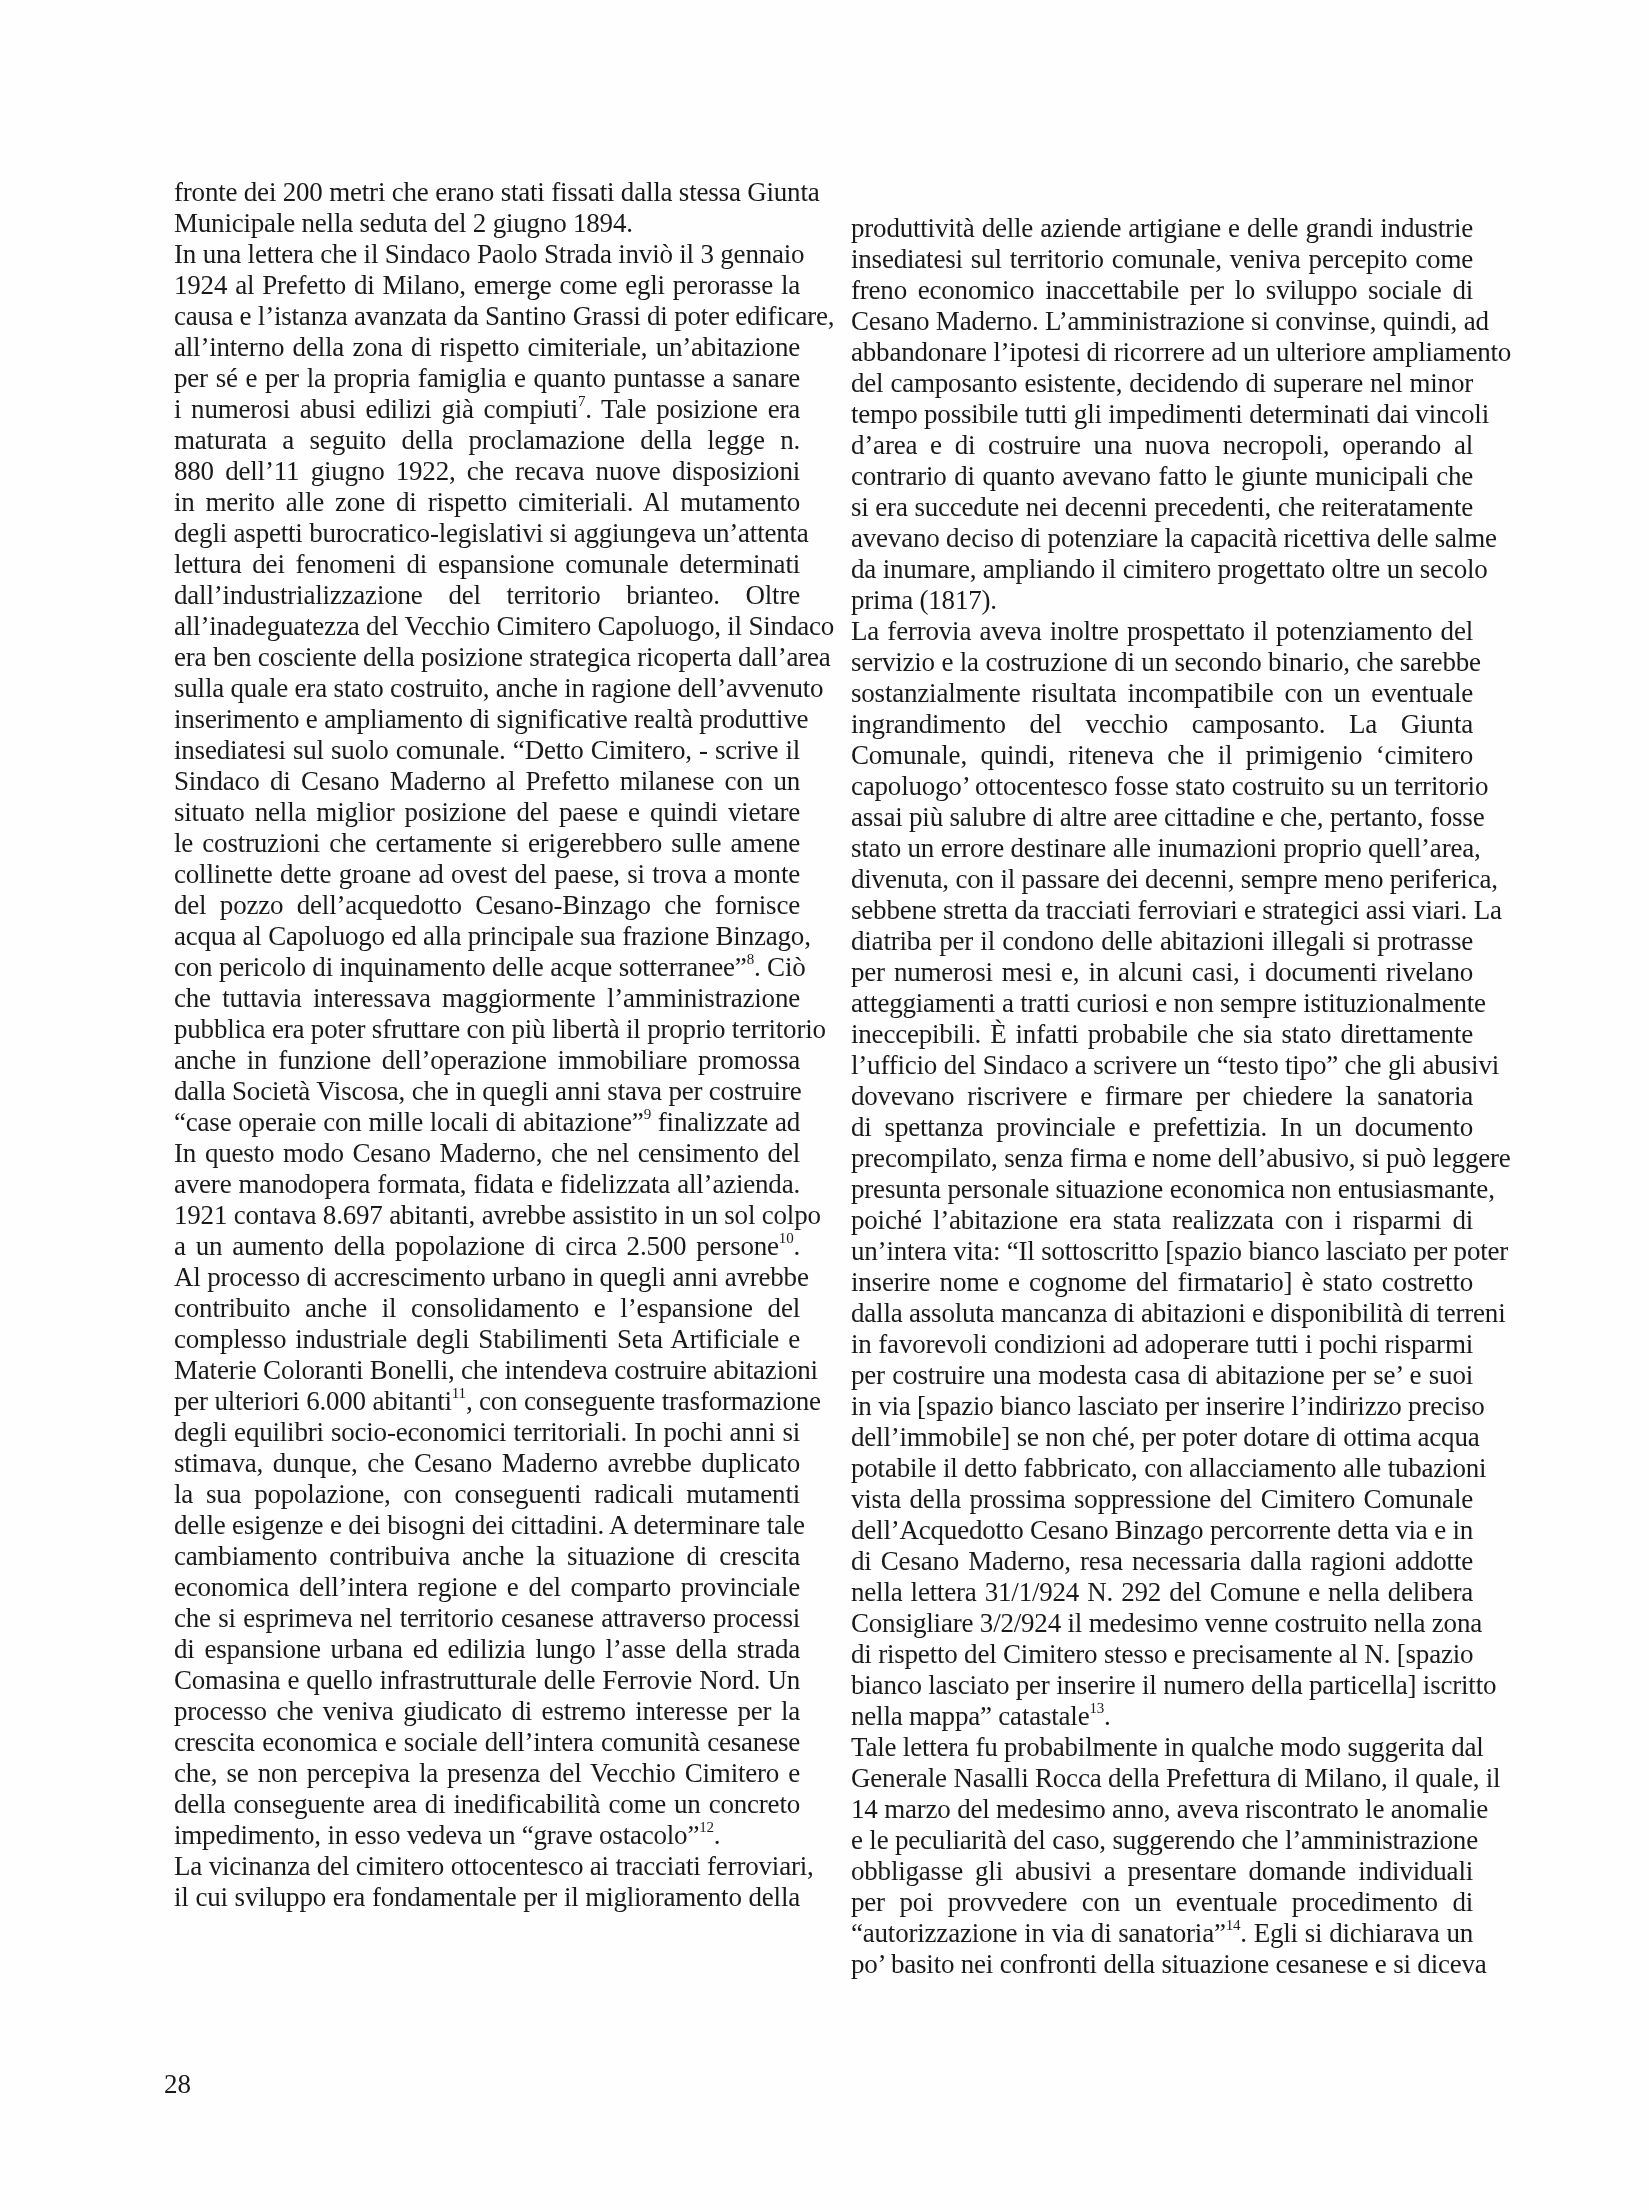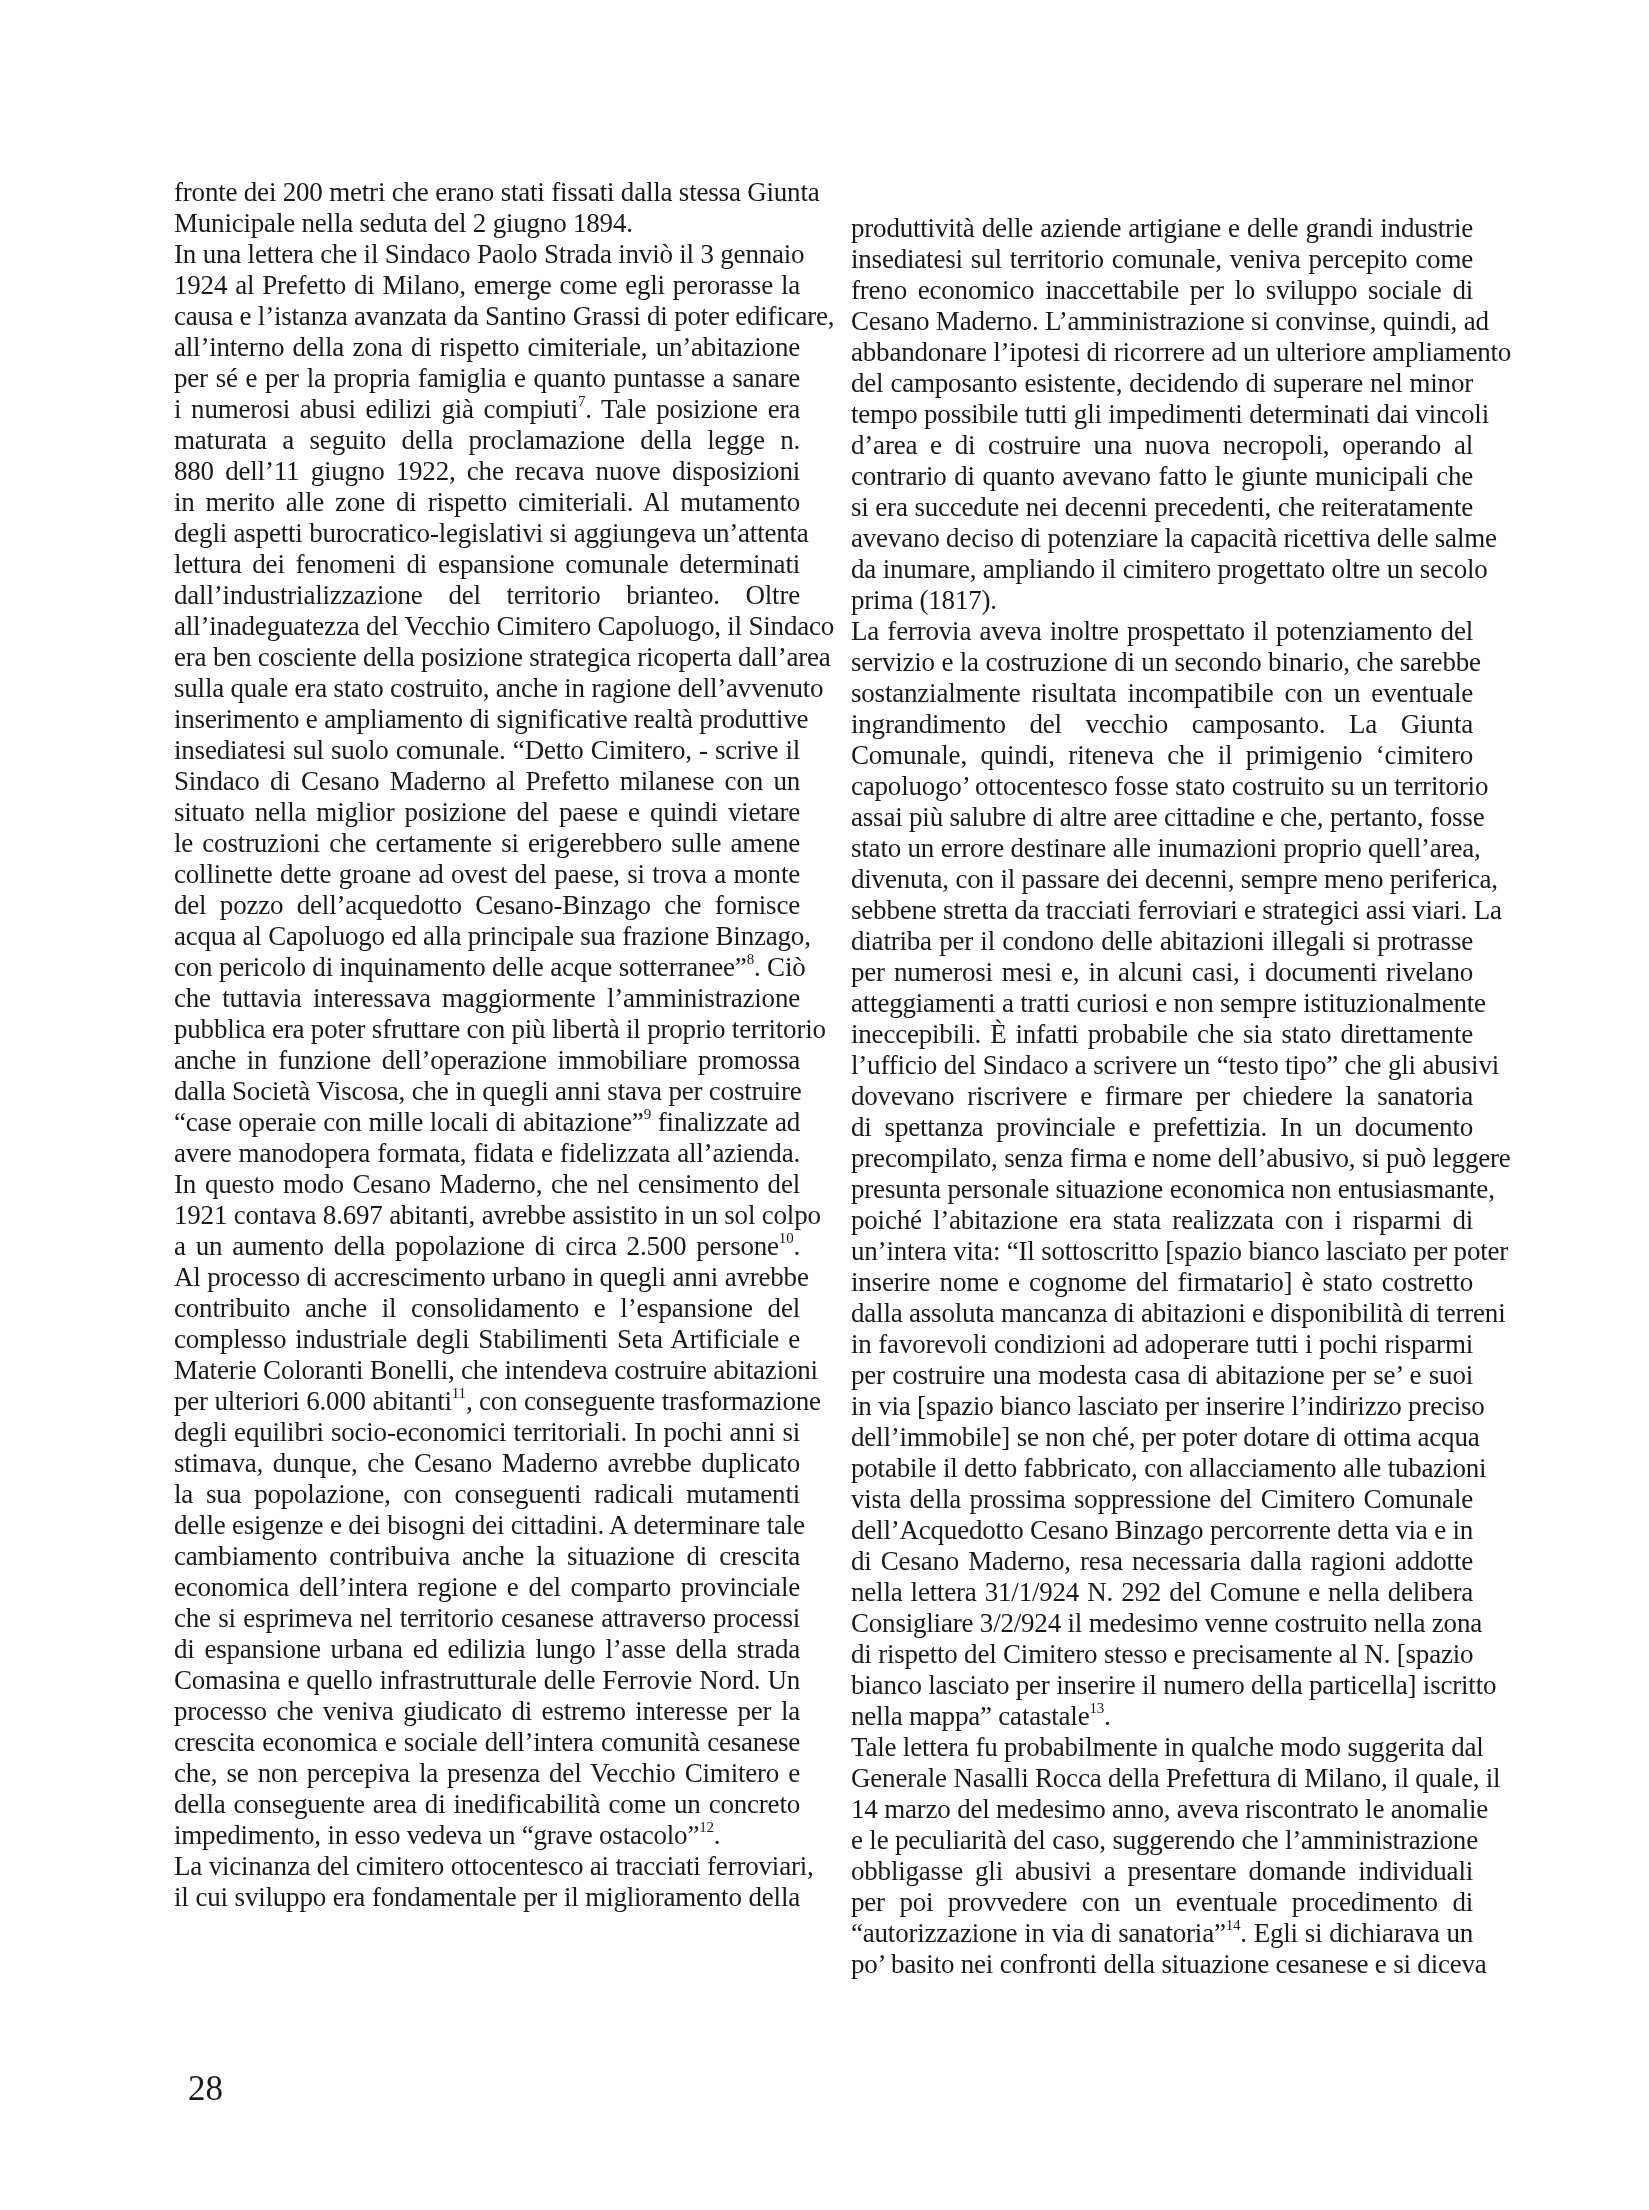--- a/index.html
+++ b/index.html
@@ -15,23 +15,23 @@
     height: 31px;
     color: #1a1a1a;
     white-space: nowrap;
     text-align: justify;
     text-align-last: justify;
     letter-spacing: -0.2px;
   }
   .line.last { text-align-last: left; }
   .line sup { font-size: 15px; line-height: 0; vertical-align: super; position: relative; top: -1.8px; }
   .page-number {
-    position: absolute; left: 188px; top: 2069px;
+    position: absolute; left: 164px; top: 2069px;
     font-family: "Liberation Serif", "DejaVu Serif", serif;
-    font-size: 35px; color: #1a1a1a;
+    font-size: 27px; color: #1a1a1a;
   }
 </style>
 </head>
 <body>
 
 <div class="page">
   <div class="col col-left">
       <div class="line"><span>fronte dei 200 metri che erano stati fissati dalla stessa Giunta</span></div>
       <div class="line last"><span>Municipale nella seduta del 2 giugno 1894.</span></div>
       <div class="line"><span>In una lettera che il Sindaco Paolo Strada inviò il 3 gennaio</span></div>
@@ -56,22 +56,22 @@
       <div class="line"><span>le costruzioni che certamente si erigerebbero sulle amene</span></div>
       <div class="line"><span>collinette dette groane ad ovest del paese, si trova a monte</span></div>
       <div class="line"><span>del pozzo dell’acquedotto Cesano-Binzago che fornisce</span></div>
       <div class="line"><span>acqua al Capoluogo ed alla principale sua frazione Binzago,</span></div>
       <div class="line"><span>con pericolo di inquinamento delle acque sotterranee”</span><sup>8</sup><span>. Ciò</span></div>
       <div class="line"><span>che tuttavia interessava maggiormente l’amministrazione</span></div>
       <div class="line"><span>pubblica era poter sfruttare con più libertà il proprio territorio</span></div>
       <div class="line"><span>anche in funzione dell’operazione immobiliare promossa</span></div>
       <div class="line"><span>dalla Società Viscosa, che in quegli anni stava per costruire</span></div>
       <div class="line"><span>“case operaie con mille locali di abitazione”</span><sup>9</sup><span> finalizzate ad</span></div>
+      <div class="line"><span>In questo modo Cesano Maderno, che nel censimento del</span></div>
       <div class="line"><span>avere manodopera formata, fidata e fidelizzata all’azienda.</span></div>
-      <div class="line"><span>In questo modo Cesano Maderno, che nel censimento del</span></div>
       <div class="line"><span>1921 contava 8.697 abitanti, avrebbe assistito in un sol colpo</span></div>
       <div class="line"><span>a un aumento della popolazione di circa 2.500 persone</span><sup>10</sup><span>.</span></div>
       <div class="line"><span>Al processo di accrescimento urbano in quegli anni avrebbe</span></div>
       <div class="line"><span>contribuito anche il consolidamento e l’espansione del</span></div>
       <div class="line"><span>complesso industriale degli Stabilimenti Seta Artificiale e</span></div>
       <div class="line"><span>Materie Coloranti Bonelli, che intendeva costruire abitazioni</span></div>
       <div class="line"><span>per ulteriori 6.000 abitanti</span><sup>11</sup><span>, con conseguente trasformazione</span></div>
       <div class="line"><span>degli equilibri socio-economici territoriali. In pochi anni si</span></div>
       <div class="line"><span>stimava, dunque, che Cesano Maderno avrebbe duplicato</span></div>
       <div class="line"><span>la sua popolazione, con conseguenti radicali mutamenti</span></div>

